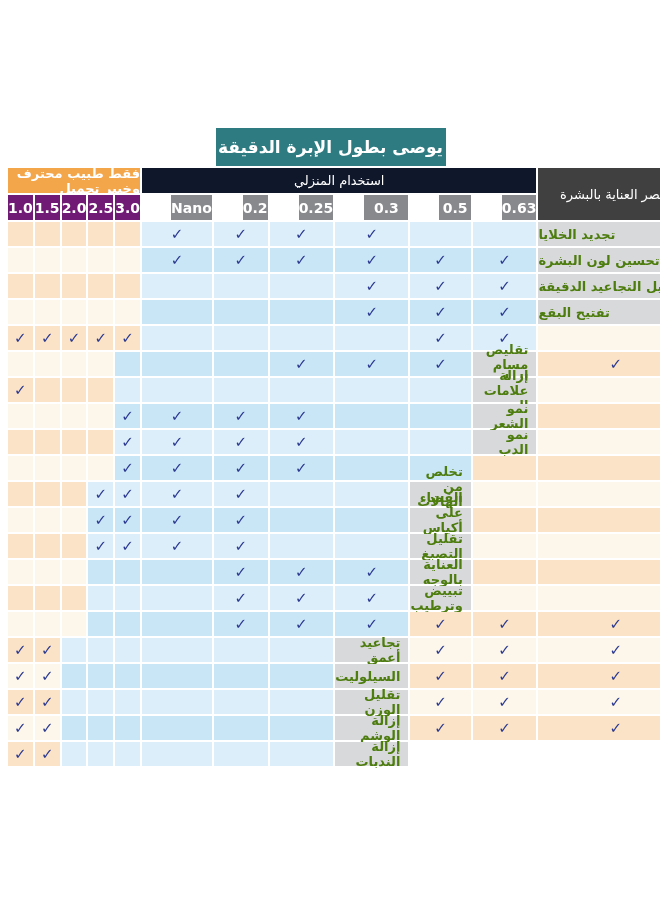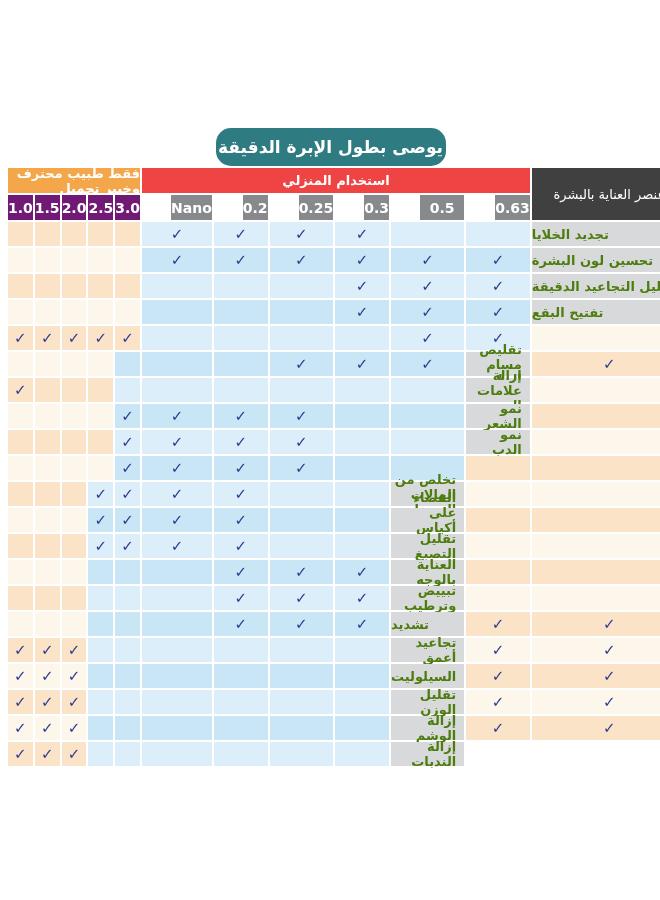--- a/index.html
+++ b/index.html
@@ -4,33 +4,33 @@
 <style>
   html,body{margin:0;padding:0;background:#ffffff;}
   body{
     width:660px;height:900px;overflow:hidden;
     font-family:"DejaVu Sans","Liberation Sans",sans-serif;
   }
   .canvas{position:relative;width:660px;height:900px;background:#ffffff;}
   .table-wrap{position:absolute;left:8px;top:128px;width:645px;}
   .title-box{
     width:230px;margin:0 auto 2px auto;background:#2e7b82;color:#ffffff;
-    border-radius:15px;text-align:center;font-weight:bold;font-size:17px;
+    border-radius:0;text-align:center;font-weight:bold;font-size:17px;
     padding:9px 0 9px 0;box-sizing:border-box;
   }
   .grid{
     display:grid;direction:ltr;
     grid-template-columns:repeat(11,1fr) 155px;
     grid-template-rows:25px 25px;
     grid-auto-rows:24px;
     gap:2px;width:645px;border-radius:16px;
   }
   .cell{display:flex;align-items:center;justify-content:center;box-sizing:border-box;}
   .band-pro{grid-column:1 / span 5;background:#f4a64b;color:#fff;font-weight:bold;font-size:13px;}
-  .band-home{grid-column:6 / span 6;background:#ef4444;color:#fff;font-weight:bold;font-size:13px;}
+  .band-home{grid-column:6 / span 6;background:#0f172a;color:#fff;font-weight:normal;font-size:13px;}
   .label-head{
     grid-column:12;grid-row:1 / span 2;background:#404040;color:#fff;
     font-weight:normal;font-size:13px;
   }
   .num-pro{background:#701a75;color:#fff;font-weight:bold;font-size:14px;}
   .num-home{background:#88898c;color:#fff;font-weight:bold;font-size:14px;margin-left:29px;}
   .pro-odd{background:#fbe3c7;}
   .pro-even{background:#fdf6ea;}
   .home-odd{background:#dceefa;}
   .home-even{background:#c9e6f7;}
@@ -365,21 +365,20 @@
         <div class="cell home-even"></div>
         <div class="cell home-even">
           <span class="check">✓</span>
         </div>
         <div class="cell home-even">
           <span class="check">✓</span>
         </div>
         <div class="cell home-even">
           <span class="check">✓</span>
         </div>
-        <div class="cell row-label" dir="rtl">تشديد</div>
         <div class="cell pro-odd">
           <span class="check">✓</span>
         </div>
         <div class="cell pro-odd">
           <span class="check">✓</span>
         </div>
         <div class="cell pro-odd">
           <span class="check">✓</span>
         </div>
         <div class="cell pro-odd">

